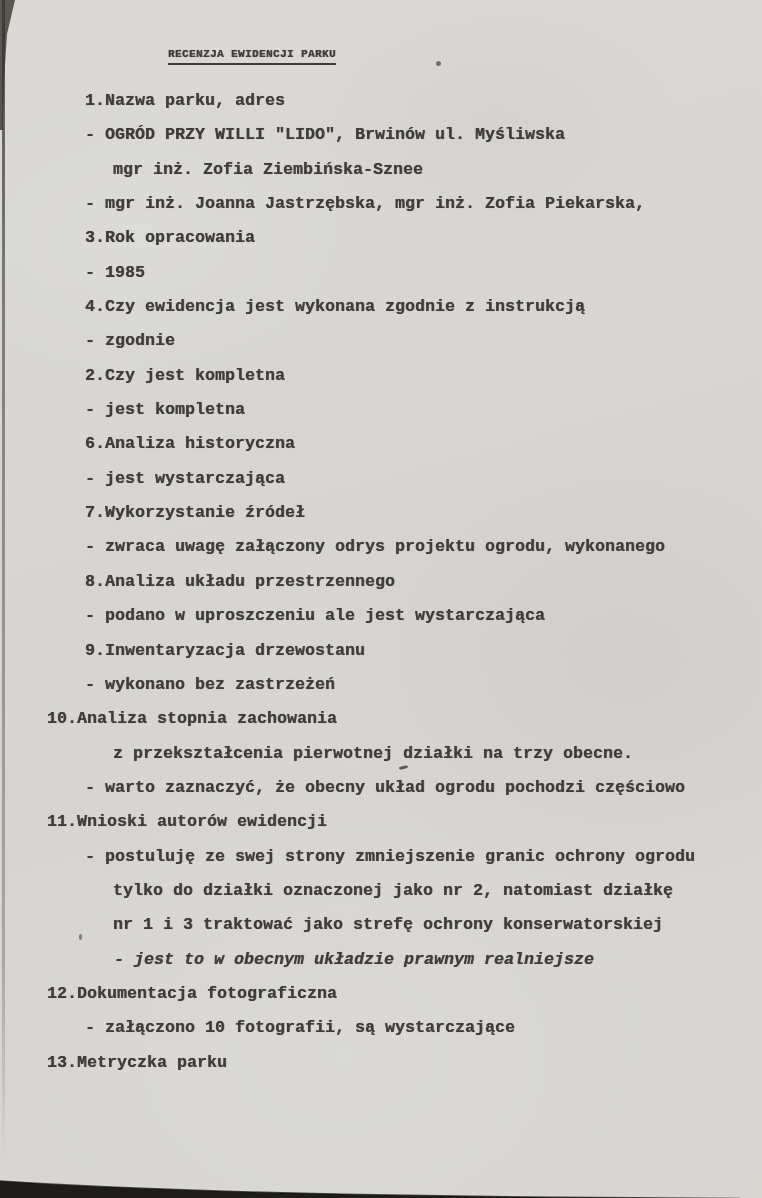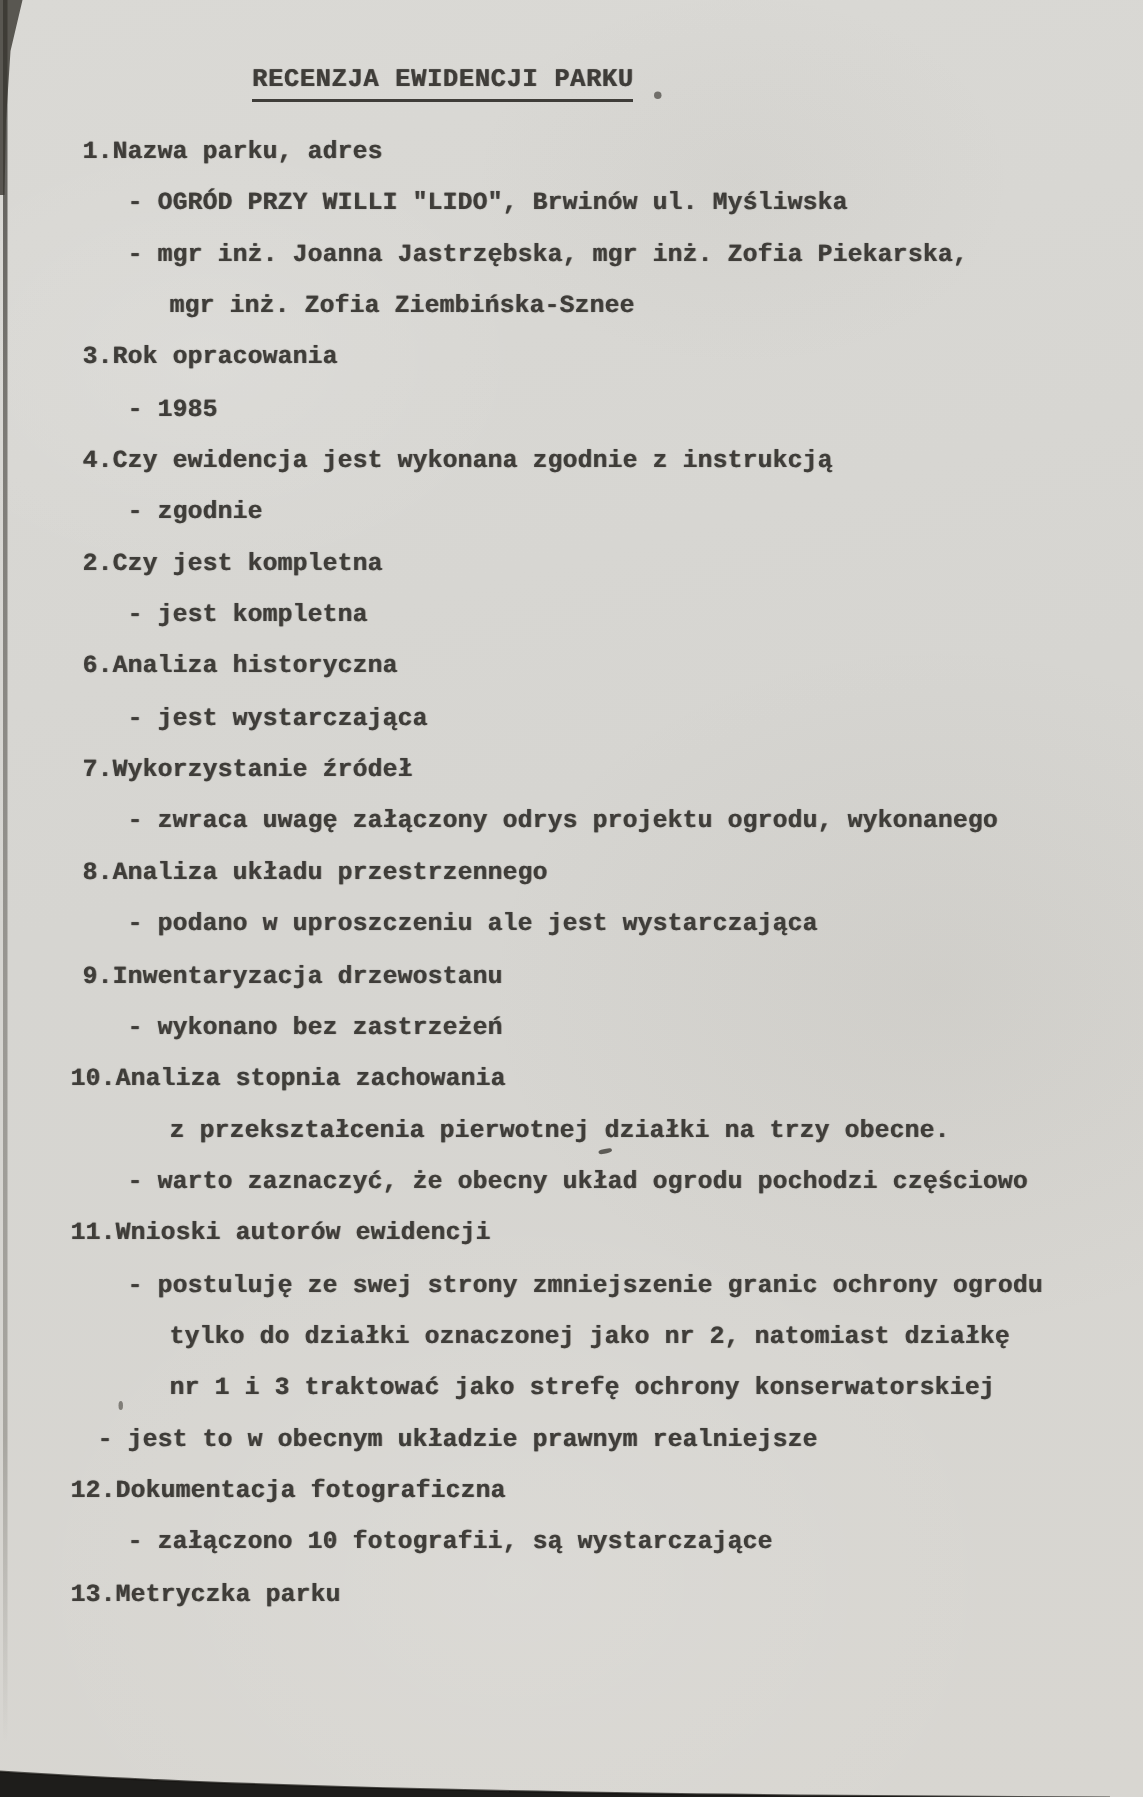--- a/index.html
+++ b/index.html
@@ -20,42 +20,42 @@
       radial-gradient(ellipse 260px 180px at 65% 10%, rgba(130,126,118,0.05), transparent 70%),
       linear-gradient(165deg, #dad9d5 0%, #d6d5d1 45%, #d8d6d1 100%);
     color: var(--ink, #3f3d39);
   }
   .title-row {
     padding-top: 44px;
     height: 40px;
     margin-left: 168px;
   }
   .title {
-    font-size: 17px;
+    font-size: 11px;
     font-weight: bold;
     letter-spacing: 0.4px;
     border-bottom: 2px solid var(--ink, #3f3d39);
     padding-bottom: 3px;
     text-shadow: 0.5px 0 0 rgba(58,56,52,0.55), 0 0 0.7px rgba(58,56,52,0.5);
     white-space: nowrap;
   }
   .doc-lines .line {
     height: 34.35px;
     line-height: 34.35px;
     font-size: 16.5px;
     font-weight: bold;
     white-space: pre;
     letter-spacing: 0.1px;
     text-shadow: 0.5px 0 0 rgba(58,56,52,0.5), 0 0 0.8px rgba(58,56,52,0.45);
   }
-  .l-item1   { margin-left: 55px;  }
+  .l-item1   { margin-left: 85px;  }
   .l-item2   { margin-left: 47px;  }
   .l-dash    { margin-left: 85px;  }
   .l-cont    { margin-left: 113px; }
-  .l-subdash { margin-left: 65px; }
+  .l-subdash { margin-left: 114px; font-style: italic; }
 
   
   .edge-left {
     position: absolute;
     left: 2px; top: 0;
     width: 3px; height: 100%;
     background: linear-gradient(#3e3c38 0%, #6d6b66 25%, #8e8c87 55%, #a09e98 80%, rgba(160,158,152,0) 97%);
     opacity: 0.85;
   }
   .corner-top-left { position: absolute; left: 0; top: 0; }
@@ -80,22 +80,22 @@
   <div class="speck speck-2"></div>
   <div class="speck speck-3"></div>
 
   <div class="title-row">
     <span class="title">RECENZJA EWIDENCJI PARKU</span>
   </div>
 
   <div class="doc-lines" id="doc-lines">
       <div class="line l-item1">1.Nazwa parku, adres</div>
       <div class="line l-dash">- OGRÓD PRZY WILLI "LIDO", Brwinów ul. Myśliwska</div>
+      <div class="line l-cont">mgr inż. Zofia Ziembińska-Sznee</div>
       <div class="line l-dash">- mgr inż. Joanna Jastrzębska, mgr inż. Zofia Piekarska,</div>
-      <div class="line l-cont">mgr inż. Zofia Ziembińska-Sznee</div>
       <div class="line l-item1">3.Rok opracowania</div>
       <div class="line l-dash">- 1985</div>
       <div class="line l-item1">4.Czy ewidencja jest wykonana zgodnie z instrukcją</div>
       <div class="line l-dash">- zgodnie</div>
       <div class="line l-item1">2.Czy jest kompletna</div>
       <div class="line l-dash">- jest kompletna</div>
       <div class="line l-item1">6.Analiza historyczna</div>
       <div class="line l-dash">- jest wystarczająca</div>
       <div class="line l-item1">7.Wykorzystanie źródeł</div>
       <div class="line l-dash">- zwraca uwagę załączony odrys projektu ogrodu, wykonanego</div>

